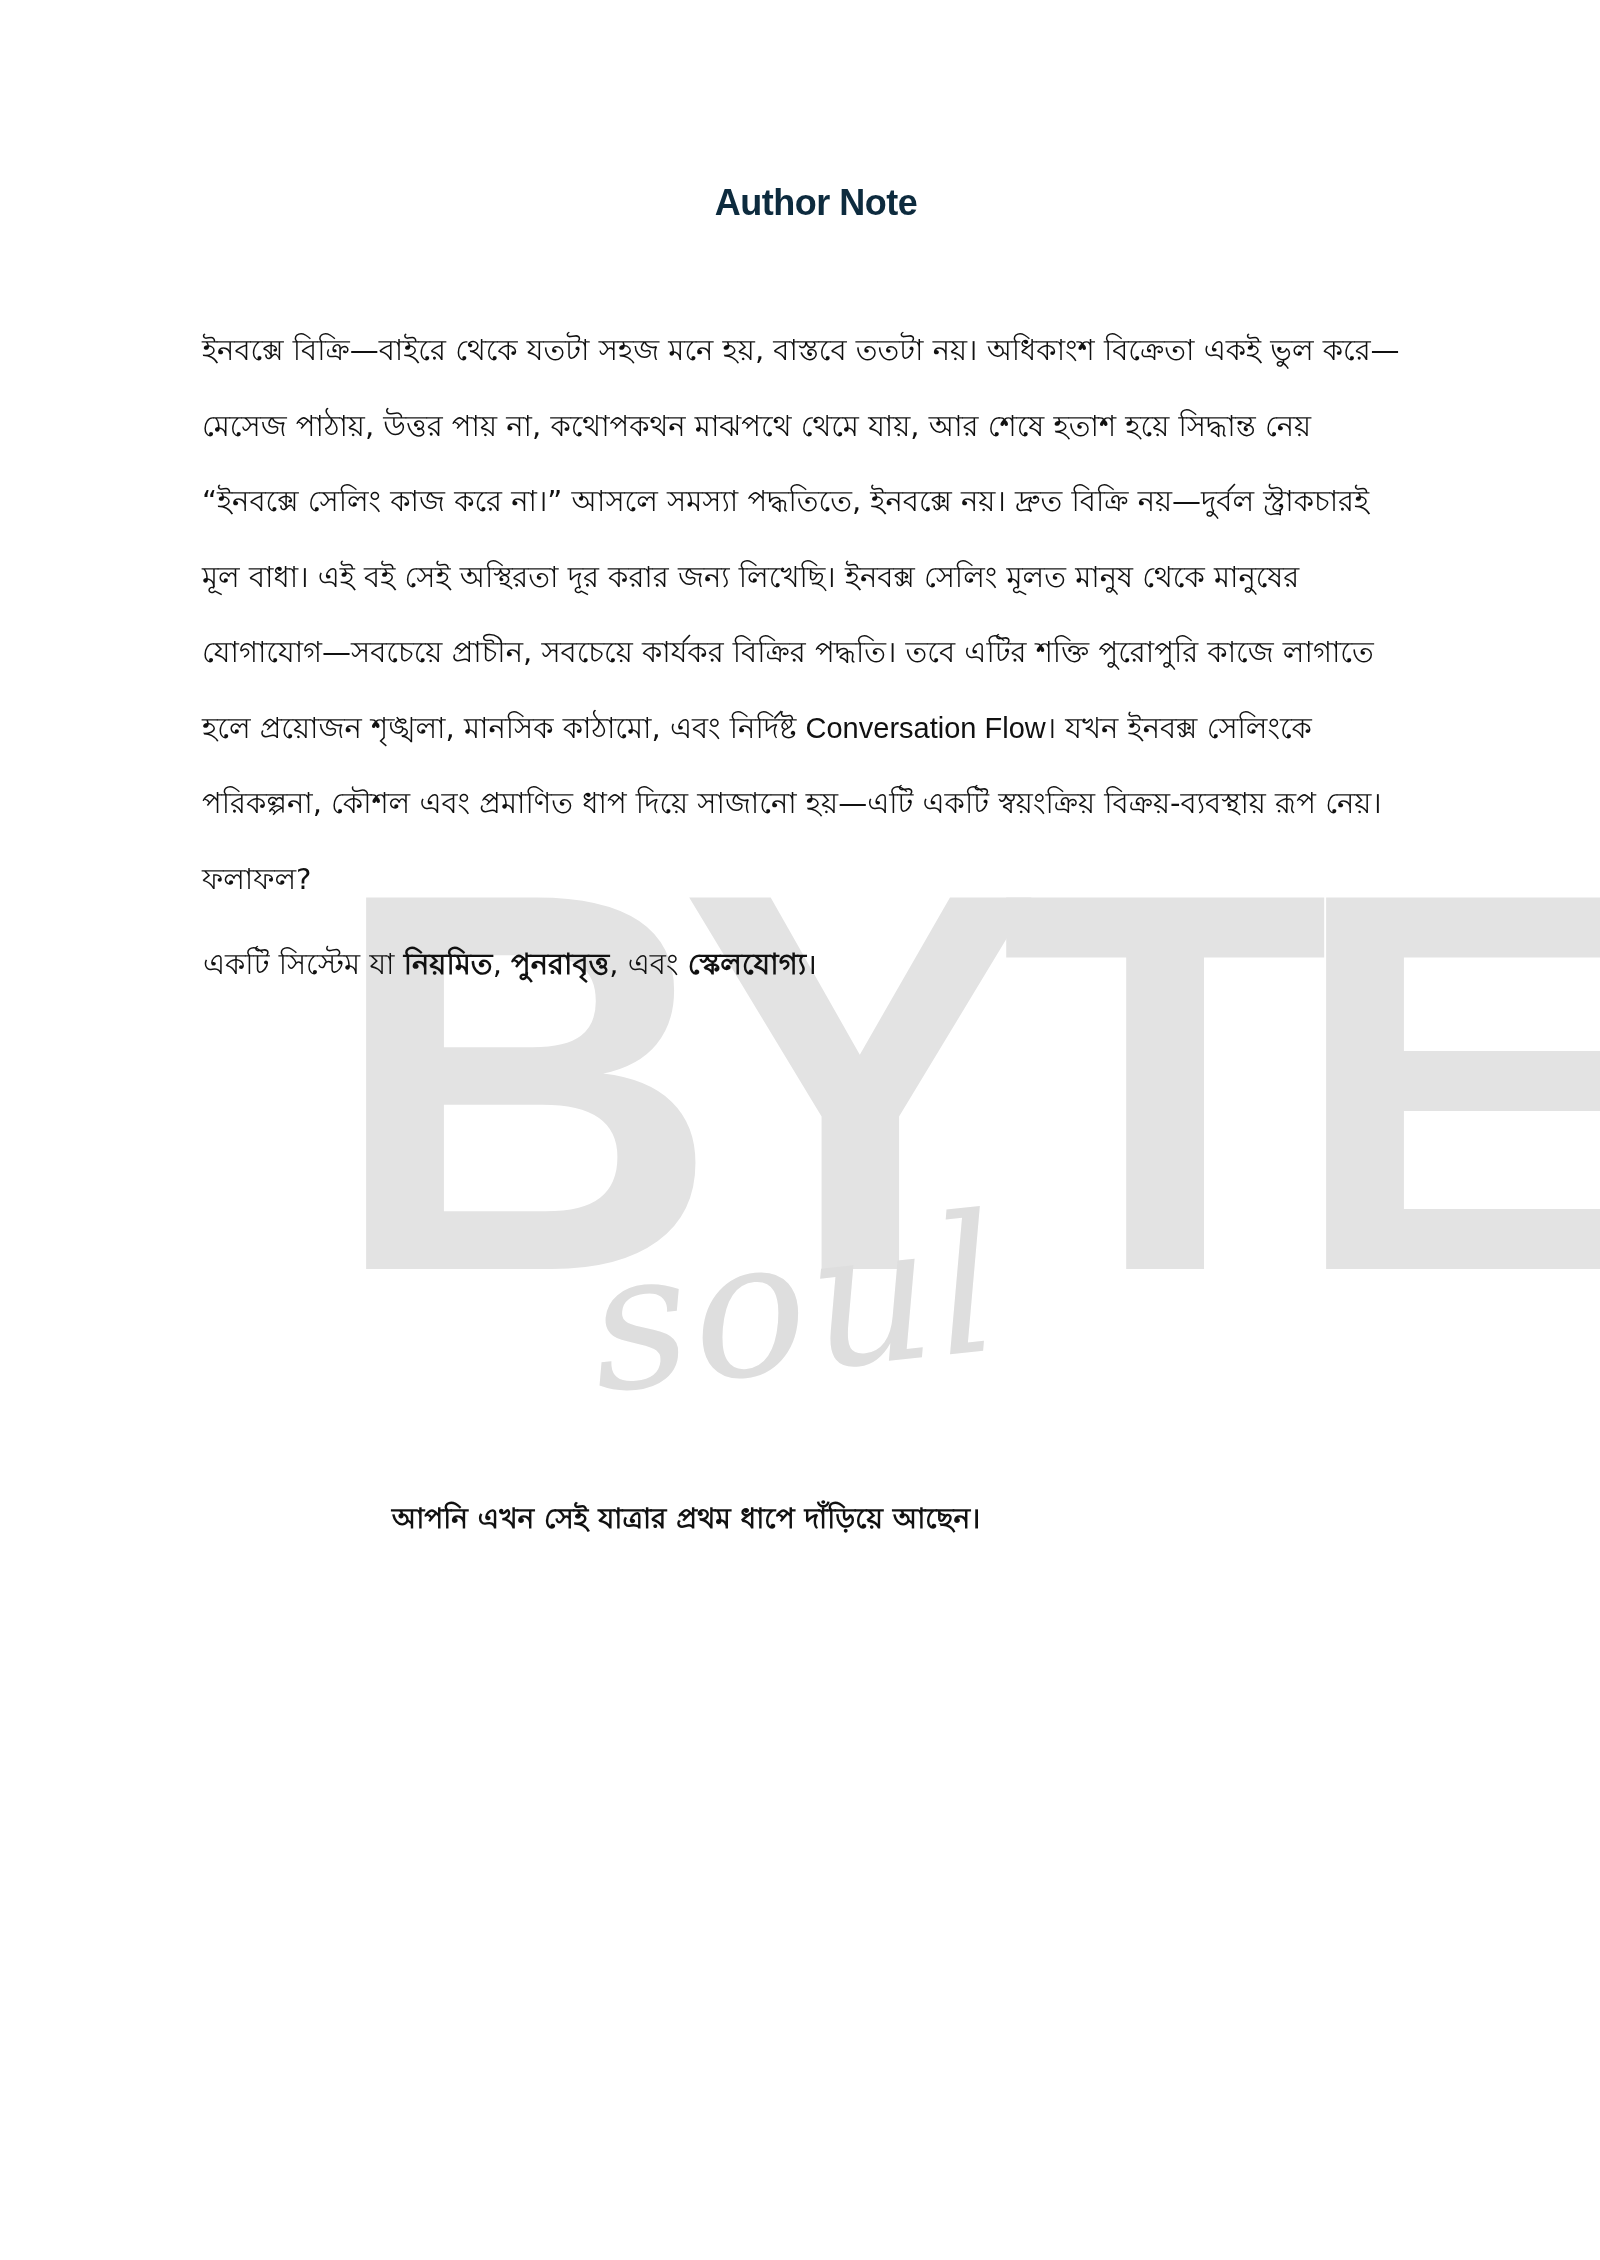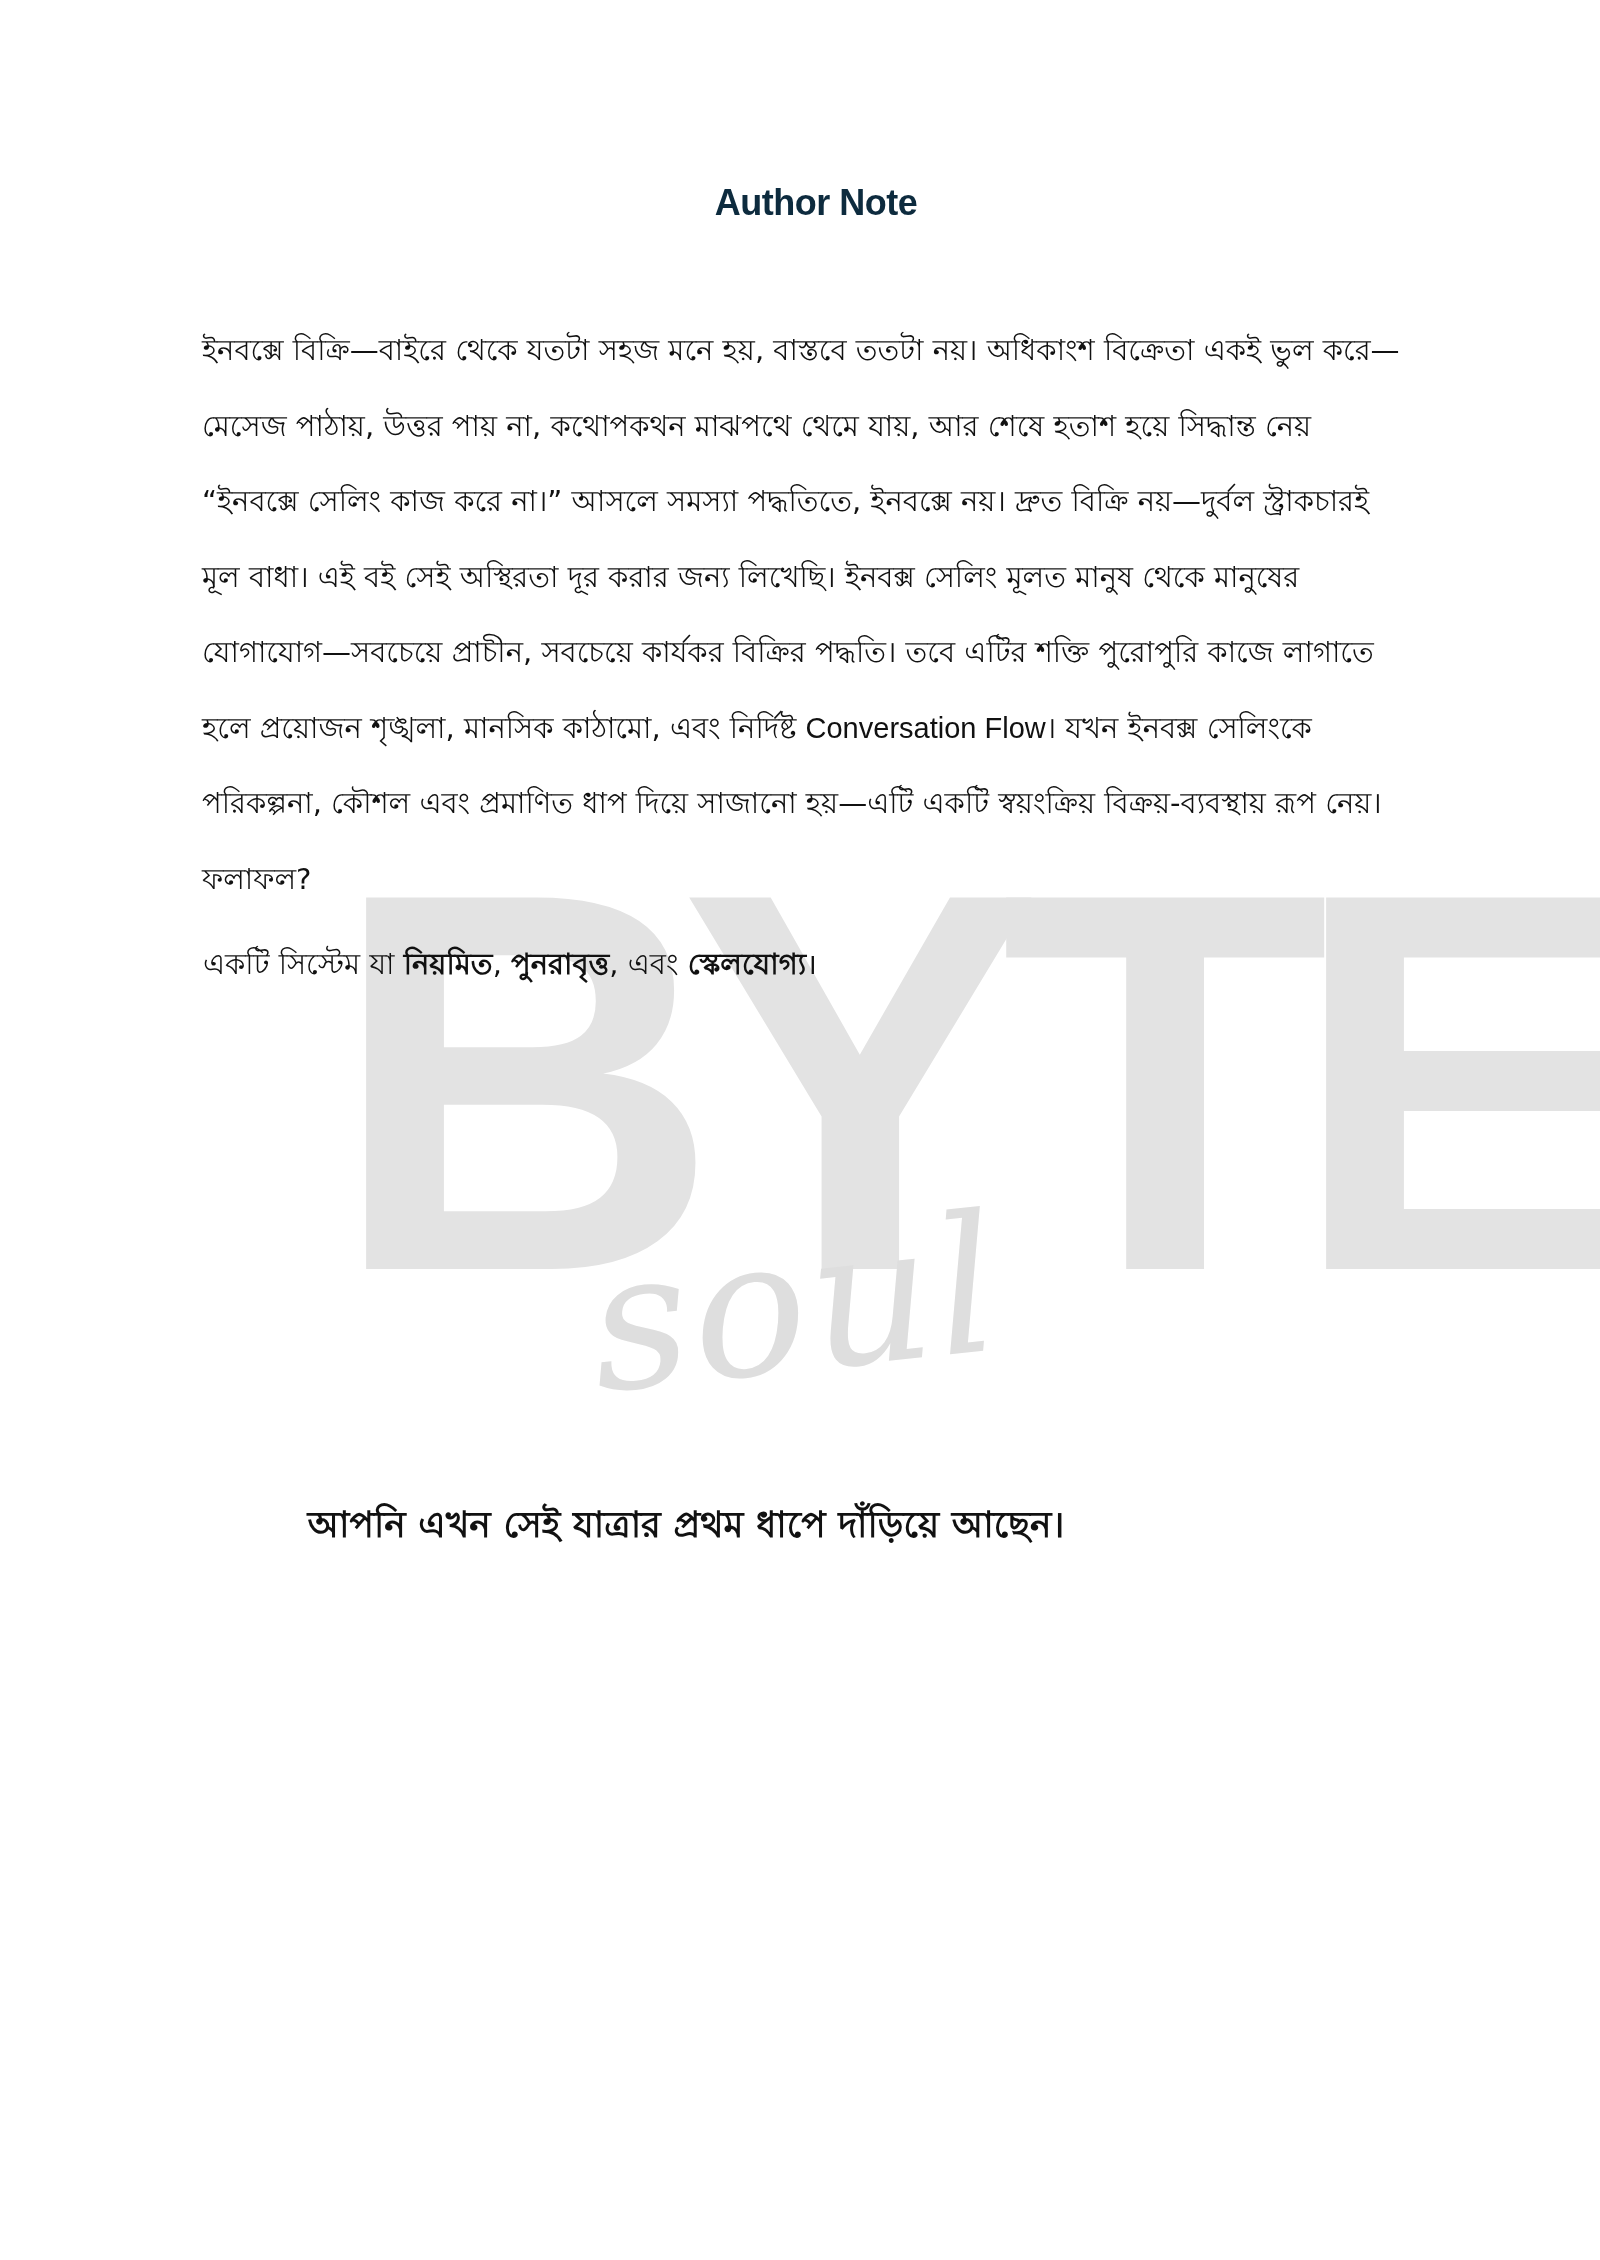--- a/index.html
+++ b/index.html
@@ -93,21 +93,21 @@
     }
     .latin {
       font-family: "Liberation Sans", sans-serif;
     }
     .closing {
       position: absolute;
       left: 0;
       top: 1497px;
       width: 1372px;
       text-align: center;
-      font-size: 36px;
+      font-size: 28px;
       font-weight: 700;
       color: #111111;
       z-index: 1;
     }
   </style>
 </head>
 <body>
 
 <div class="page">
 

